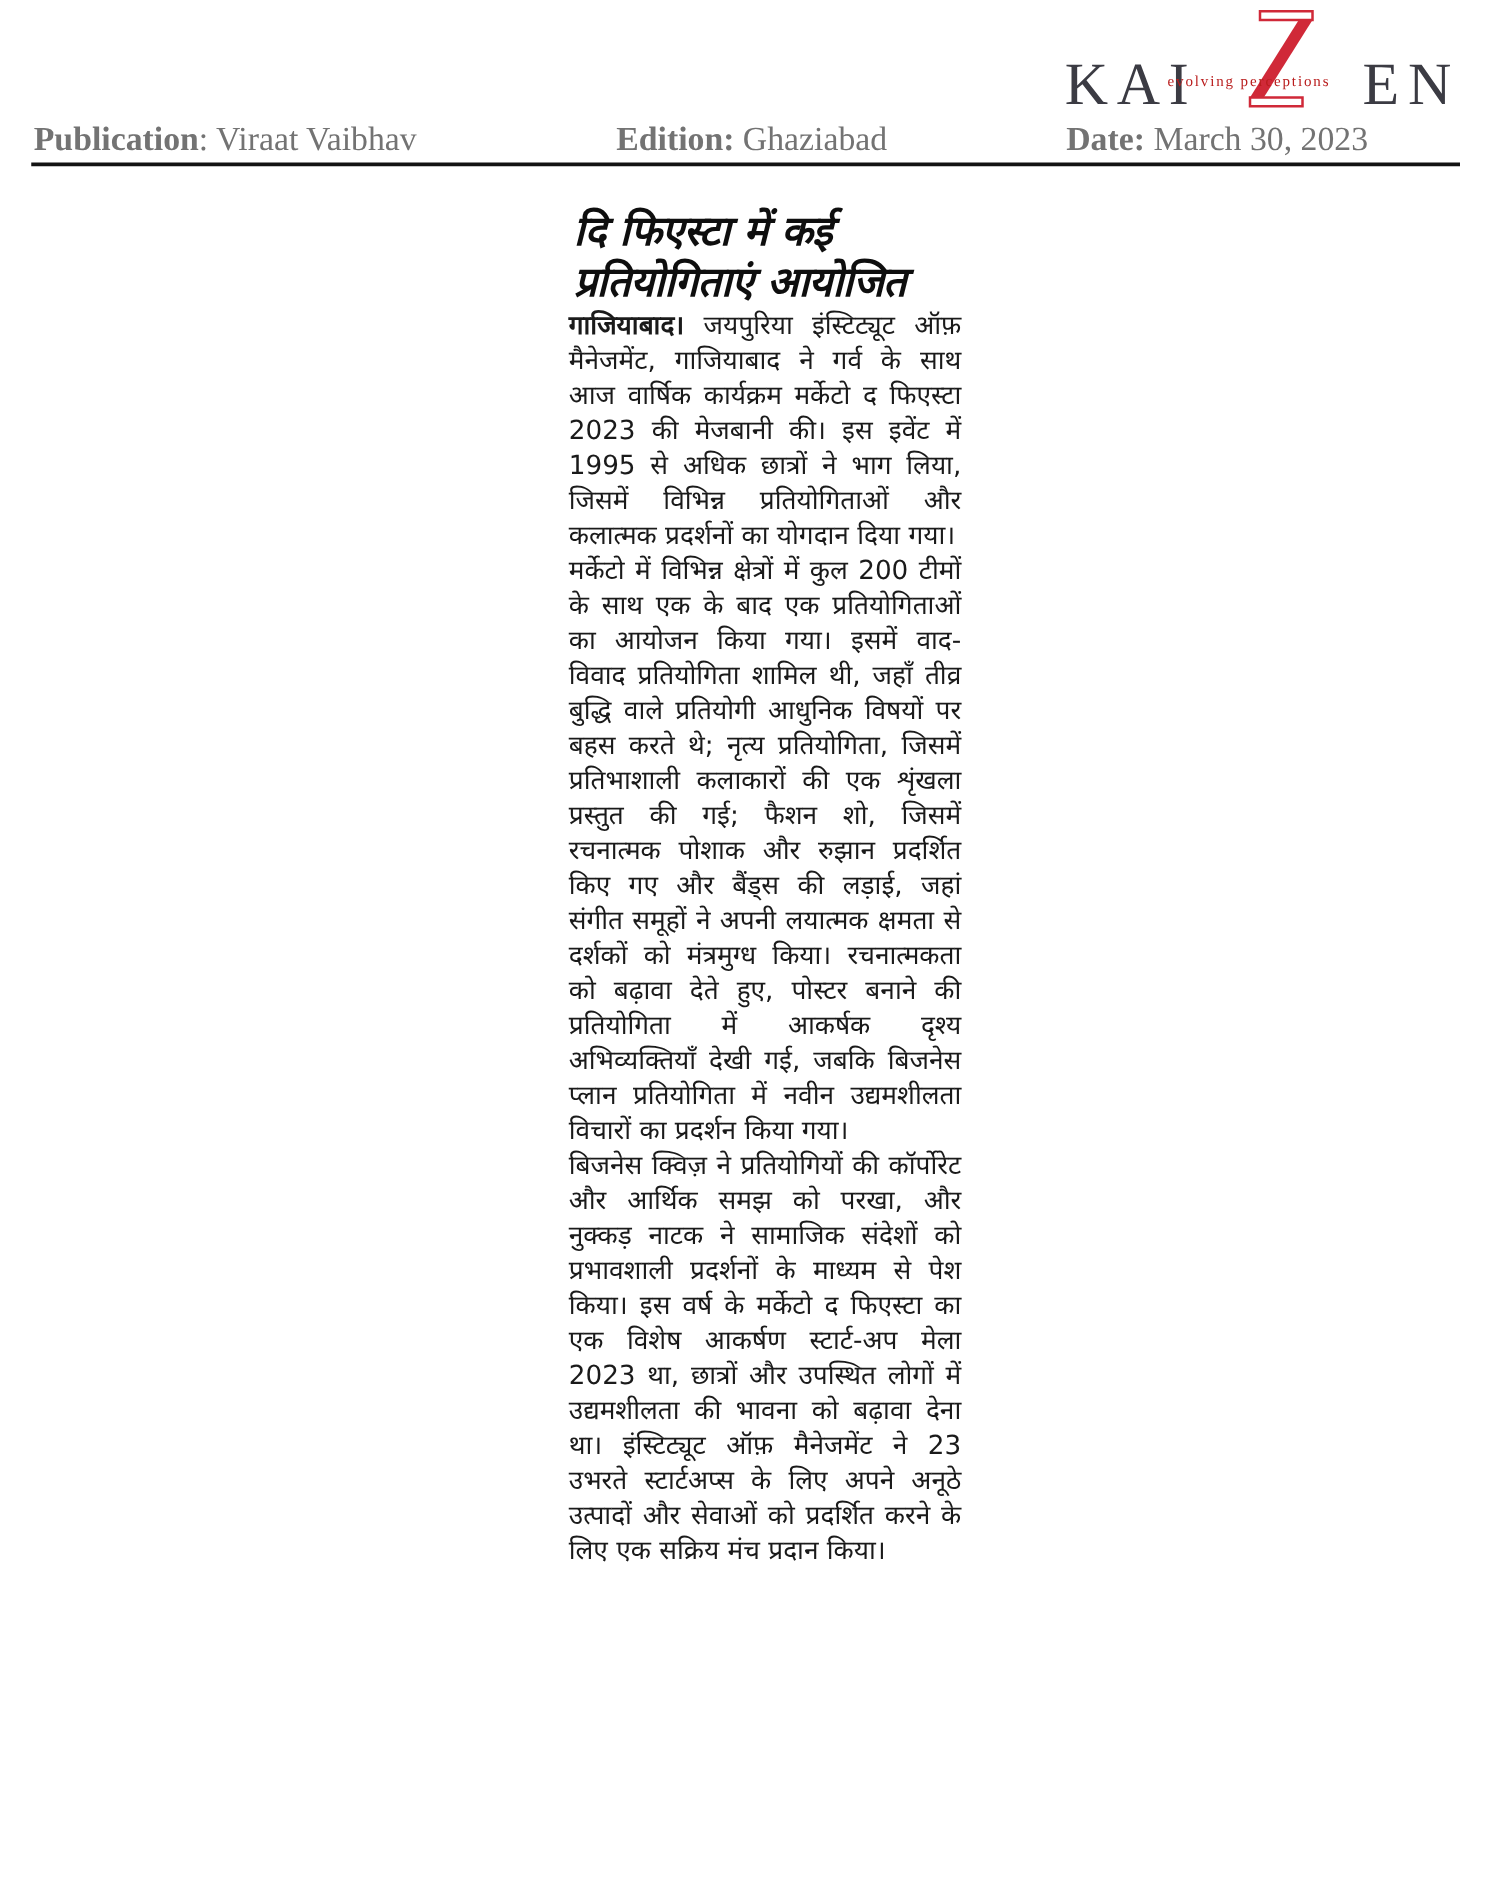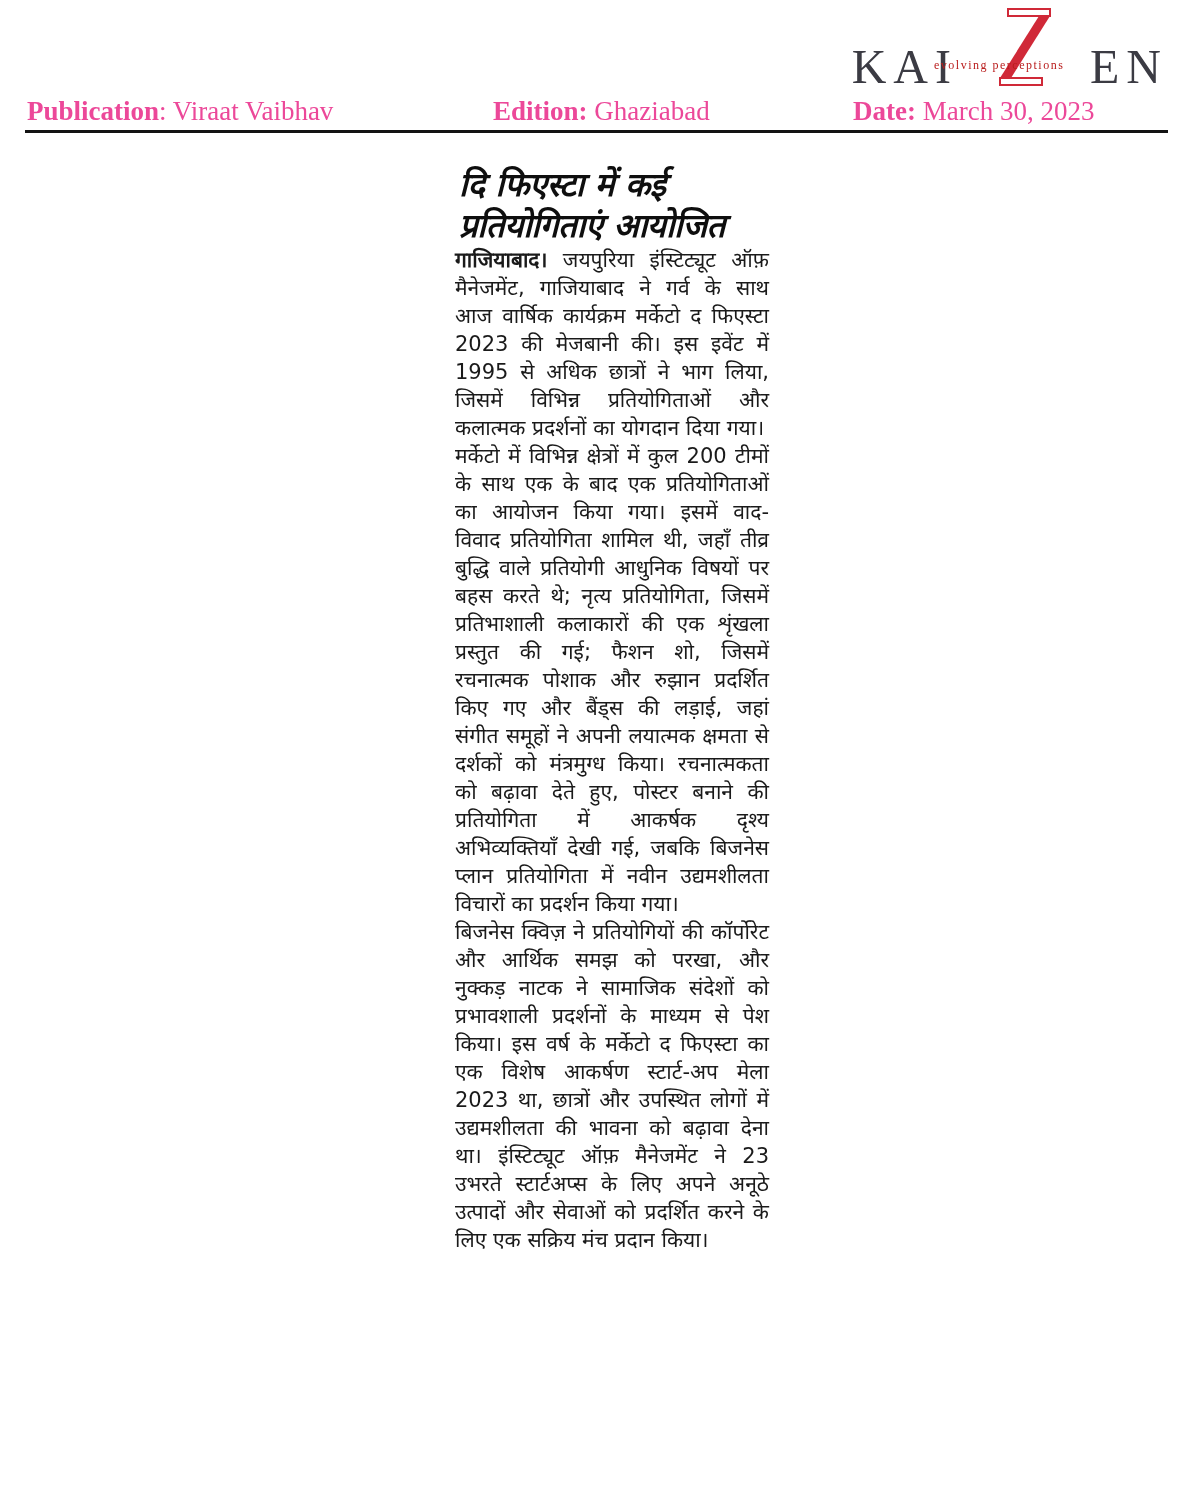--- a/index.html
+++ b/index.html
@@ -55,21 +55,21 @@
     top: 96px;
     width: 1143px;
     height: 34px;
     border-bottom: 3px solid #131313;
   }
   .header-item {
     position: absolute;
     top: 0;
     font-size: 27px;
     line-height: 30px;
-    color: #ec4899;
+    color: #737373;
     white-space: nowrap;
   }
   .header-item b { font-weight: 700; }
   .hp { left: 2px; }
   .he { left: 468px; }
   .hd { left: 828px; }
 
   
   .article {
     position: absolute;

